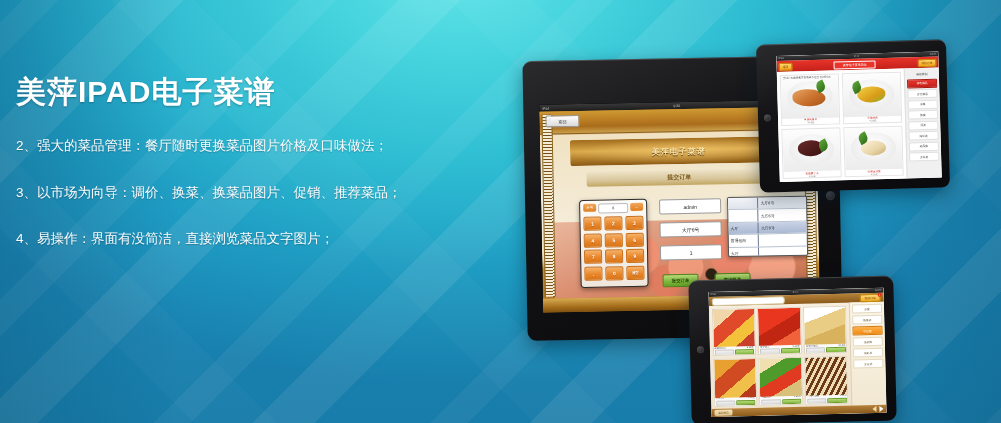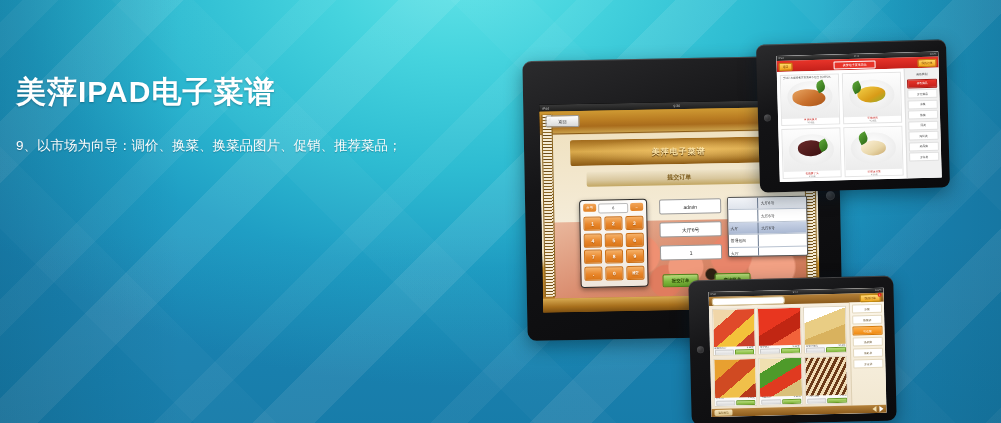--- a/index.html
+++ b/index.html
@@ -286,21 +286,23 @@
 <div class="stage">
 
   <div class="bg-base"></div>
   <div class="bg-stripes"></div>
   <div class="bg-stripes2"></div>
   <div class="bg-vig"></div>
 
   <div class="copy">
     <div class="headline">美萍IPAD电子菜谱</div>
     <div class="bullets">
-      <div class="bullet">9、以市场为向导：调价、换菜、换菜品图片、促销、推荐菜品；</div>
+      <div class="bullet">2、强大的菜品管理：餐厅随时更换菜品图片价格及口味做法；</div>
+      <div class="bullet">3、以市场为向导：调价、换菜、换菜品图片、促销、推荐菜品；</div>
+      <div class="bullet">4、易操作：界面有没简洁，直接浏览菜品文字图片；</div>
     </div>
   </div>
 
   <div class="device" id="ipad-main">
     <div class="ipad-body">
       <div class="home-btn"></div>
       <div class="screen">
         <div class="mainapp">
 
           <div class="statusbar">

